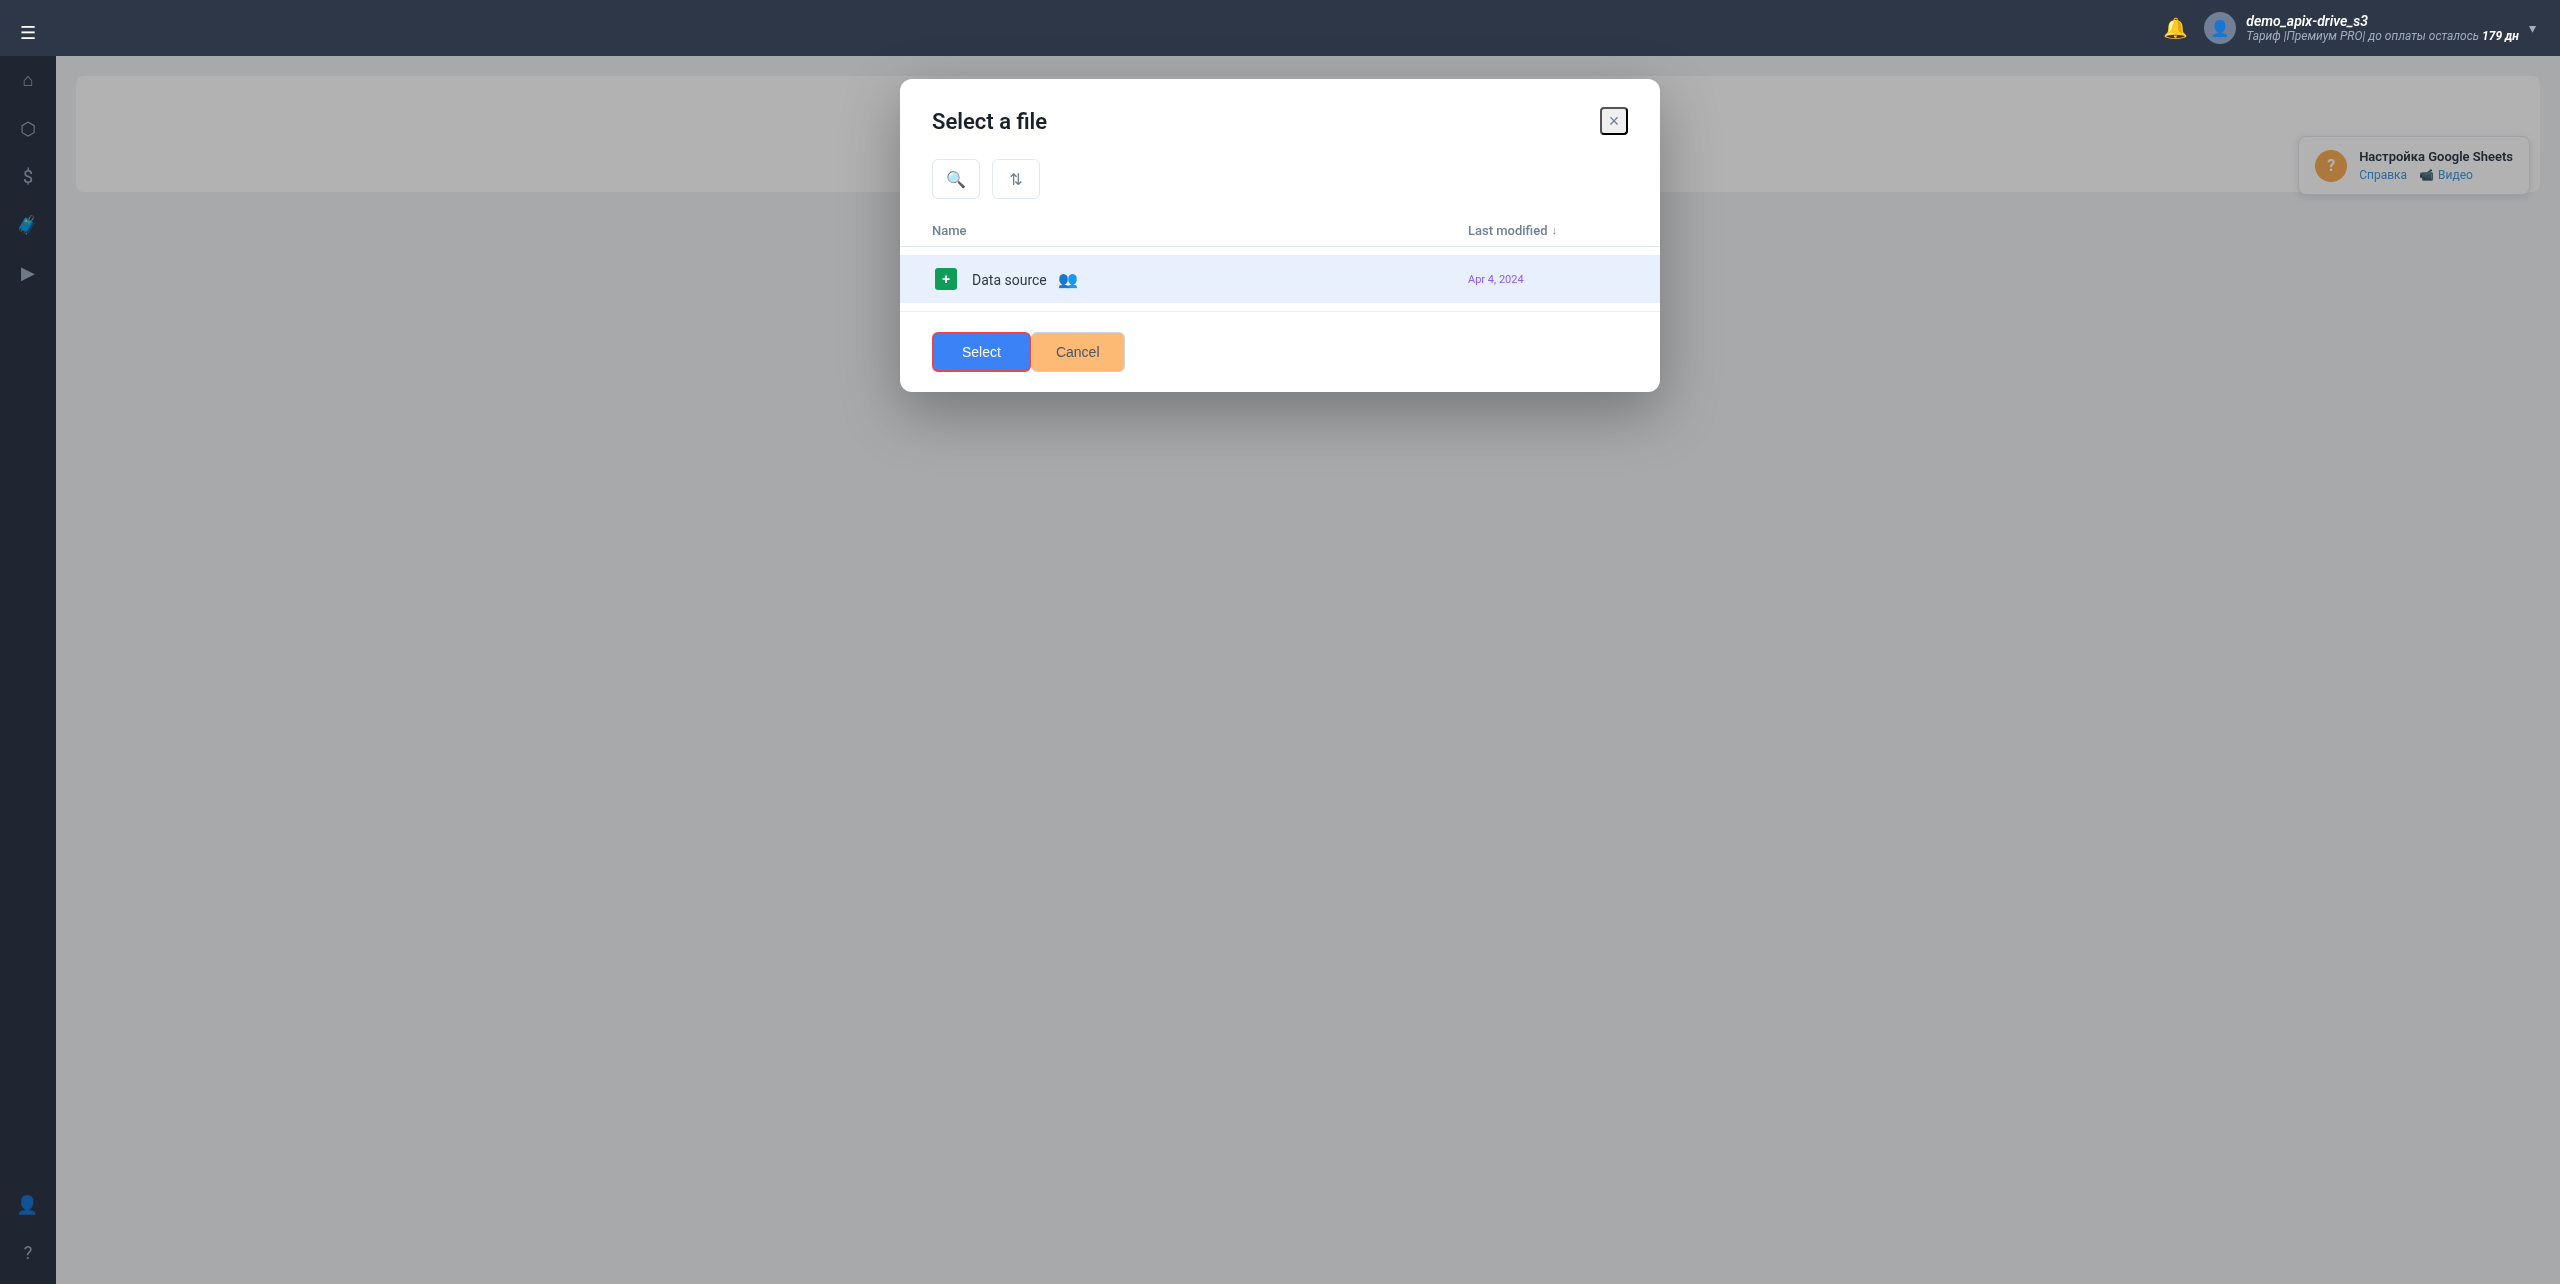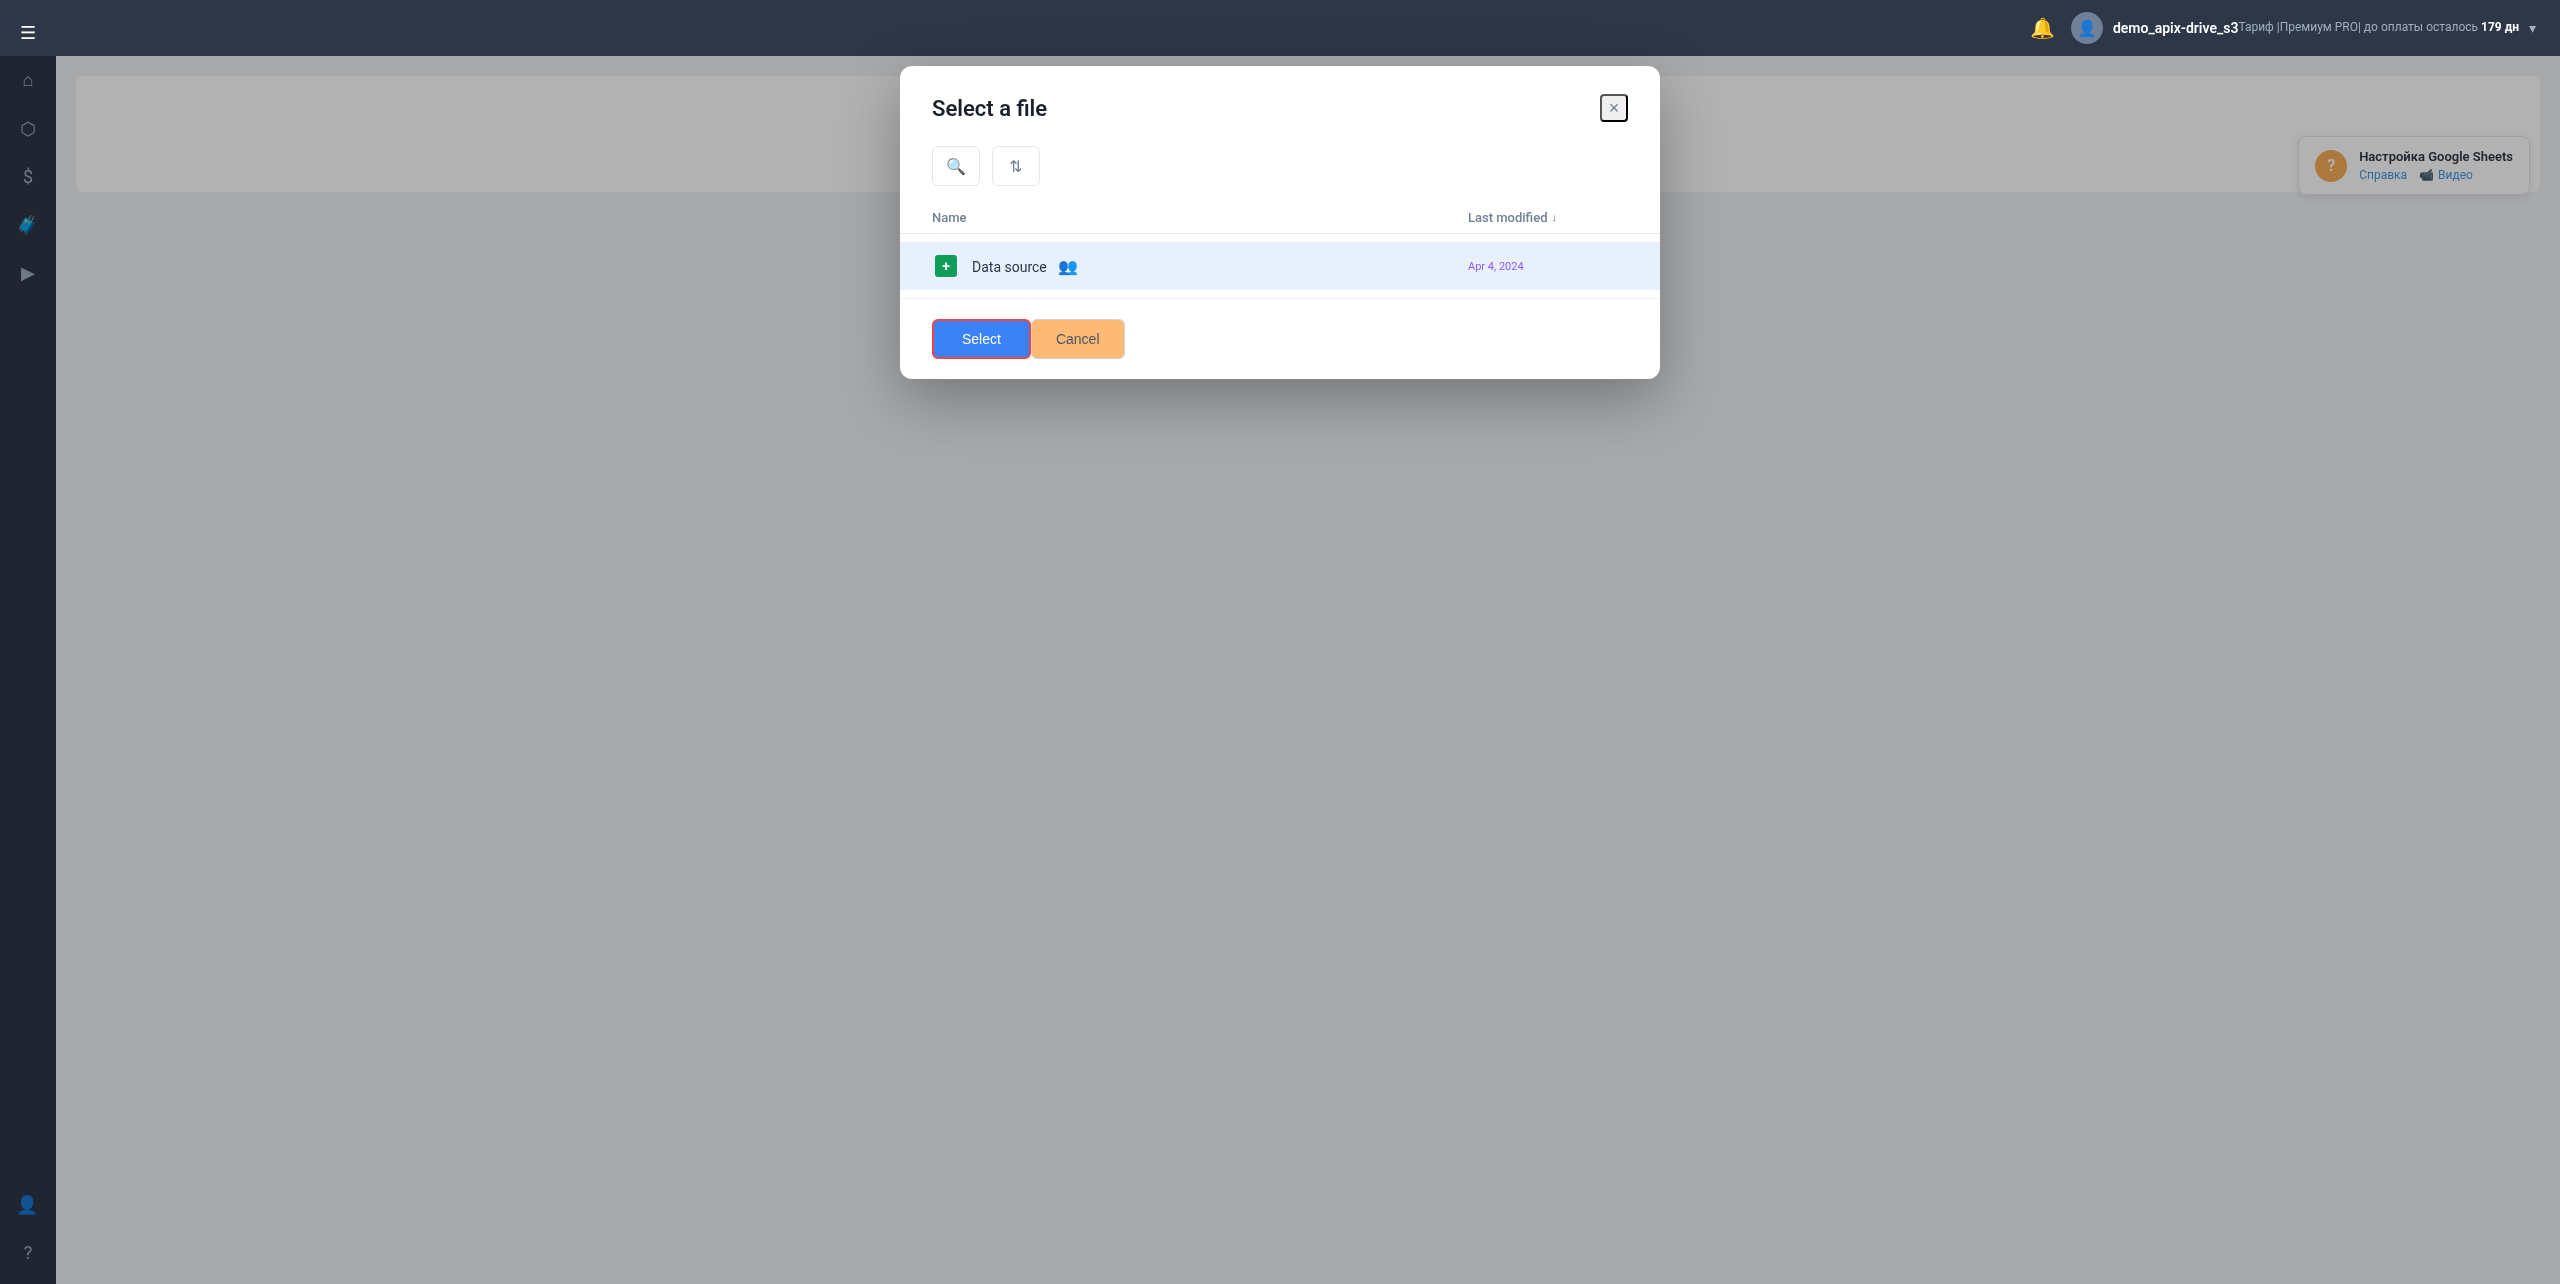--- a/index.html
+++ b/index.html
@@ -73,21 +73,22 @@
       height: 32px;
       border-radius: 50%;
       background: #718096;
       display: flex;
       align-items: center;
       justify-content: center;
       font-size: 16px;
     }
     .topbar-user-info {
       display: flex;
-      flex-direction: row;
+      flex-direction: column;
+      font-style: italic;
     }
     .topbar-username {
       font-size: 14px;
       font-weight: 600;
       color: #fff;
     }
     .topbar-plan {
       font-size: 12px;
       color: #a0aec0;
     }
@@ -215,21 +216,21 @@
     .dialog-overlay {
       position: absolute;
       top: 0;
       left: -56px;
       width: calc(100% + 56px);
       height: 100%;
       background: rgba(0,0,0,0.3);
       display: flex;
       align-items: flex-start;
       justify-content: center;
-      padding-top: 10px;
+      padding-top: 23px;
       z-index: 100;
     }
 
     
     .dialog {
       background: #fff;
       border-radius: 12px;
       width: 760px;
       max-height: 820px;
       display: flex;

